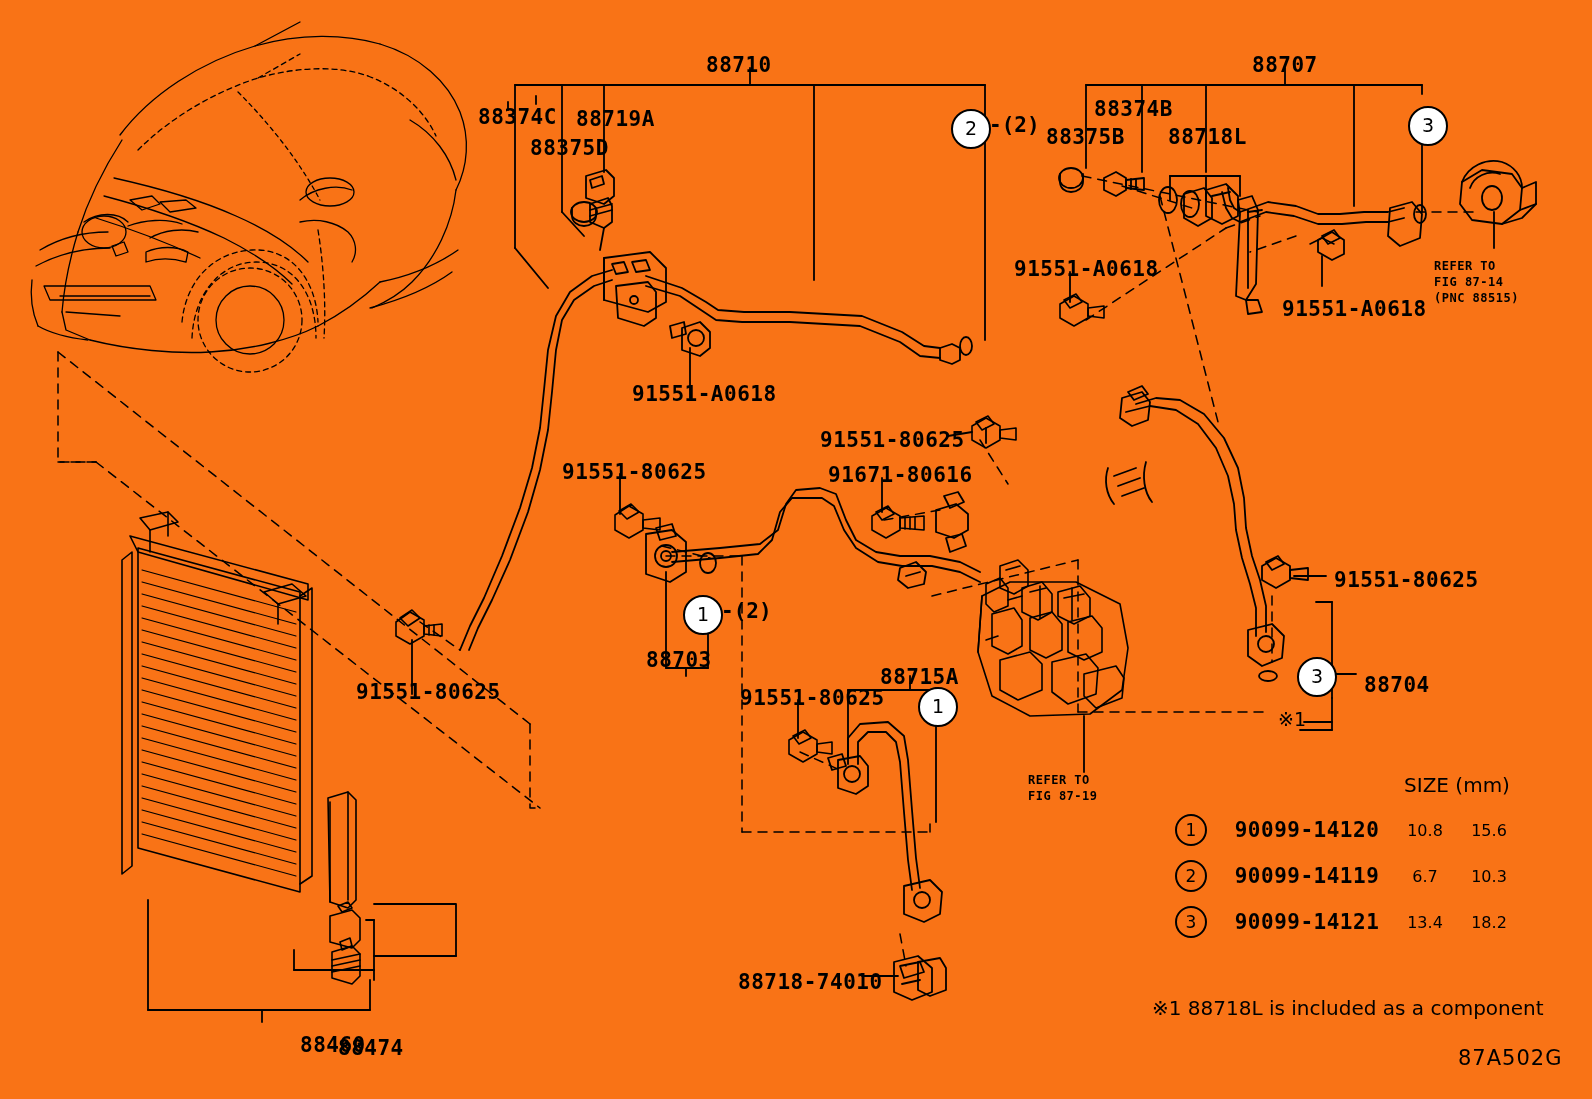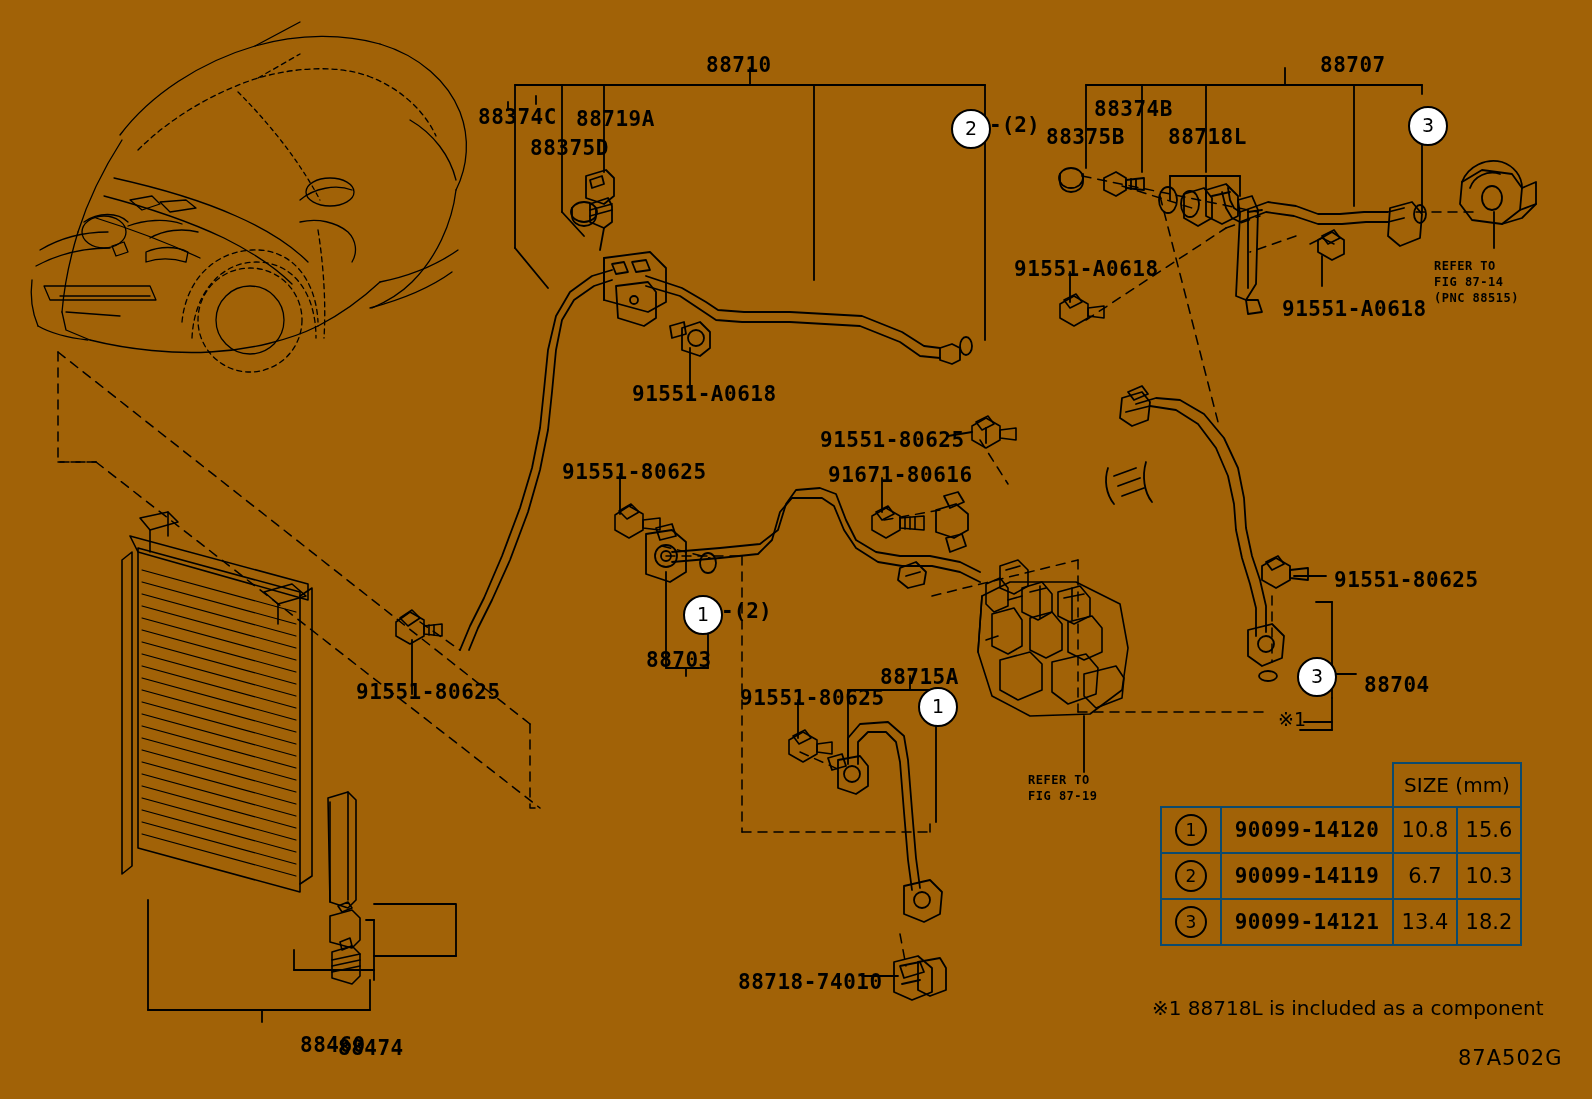--- a/index.html
+++ b/index.html
@@ -4,21 +4,21 @@
 <title>87A502G</title>
 <style>
   html,body{margin:0;padding:0;background:#ffffff;}
   body{
     font-family:"DejaVu Sans Mono","Liberation Mono",monospace;
     color:#000;
   }
   #page{
     position:relative;
     width:1592px;height:1099px;
-    background:#a16207;
+    background:#f97316;
     overflow:hidden;
   }
   svg.layer{position:absolute;left:0;top:0;width:1592px;height:1099px;}
   .lbl{
     position:absolute;
     font-family:"DejaVu Sans Mono","Liberation Mono",monospace;
     font-weight:bold;
     font-size:21px;
     letter-spacing:0.5px;
     color:#000;
@@ -42,30 +42,30 @@
     color:#000;
   }
   
   #size-table{
     position:absolute;
     left:1160px;top:762px;
     border-collapse:collapse;
     font-family:"DejaVu Sans Mono","Liberation Mono",monospace;
   }
   #size-table td,#size-table th{
-    border:2px solid #0c4a6e;
+    border:2px solid #f97316;
     padding:0;
     text-align:center;
     vertical-align:middle;
     font-weight:normal;
   }
   #size-table .hdr-blank{border:none;}
   #size-table .c-num{width:58px;height:44px;}
   #size-table .c-part{width:170px;height:44px;font-weight:bold;font-size:21px;letter-spacing:0.5px;text-align:center;}
-  #size-table .c-val{width:62px;height:44px;font-size:21px;
+  #size-table .c-val{width:62px;height:44px;font-size:16px;
       font-family:"DejaVu Sans","Liberation Sans",sans-serif;}
   #size-table .c-size{font-size:20px;height:42px;
       font-family:"DejaVu Sans","Liberation Sans",sans-serif;}
   #size-table .c-idod{font-size:20px;height:40px;
       font-family:"DejaVu Sans","Liberation Sans",sans-serif;}
   .circnum{
     display:inline-block;
     width:28px;height:28px;line-height:28px;
     border:2px solid #000;border-radius:50%;
     font-size:17px;text-align:center;
@@ -514,21 +514,21 @@
       </g>
 
     </g>
   </svg>
 
   <div>
     <div class="lbl" style="left:706px;top:52px;">88710</div>
     <div class="lbl" style="left:478px;top:104px;text-align:right;">88374C</div>
     <div class="lbl" style="left:576px;top:106px;">88719A</div>
     <div class="lbl" style="left:530px;top:135px;">88375D</div>
-    <div class="lbl" style="left:1320px;top:52px;">88707</div>
+    <div class="lbl" style="left:1252px;top:52px;">88707</div>
     <div class="lbl" style="left:1094px;top:96px;">88374B</div>
     <div class="lbl" style="left:1046px;top:124px;">88375B</div>
     <div class="lbl" style="left:1168px;top:124px;">88718L</div>
     <div class="lbl" style="left:1014px;top:256px;">91551-A0618</div>
     <div class="lbl" style="left:1282px;top:296px;">91551-A0618</div>
     <div class="lbl" style="left:632px;top:381px;">91551-A0618</div>
     <div class="lbl" style="left:562px;top:459px;">91551-80625</div>
     <div class="lbl" style="left:820px;top:427px;">91551-80625</div>
     <div class="lbl" style="left:828px;top:462px;">91671-80616</div>
     <div class="lbl" style="left:356px;top:679px;">91551-80625</div>

